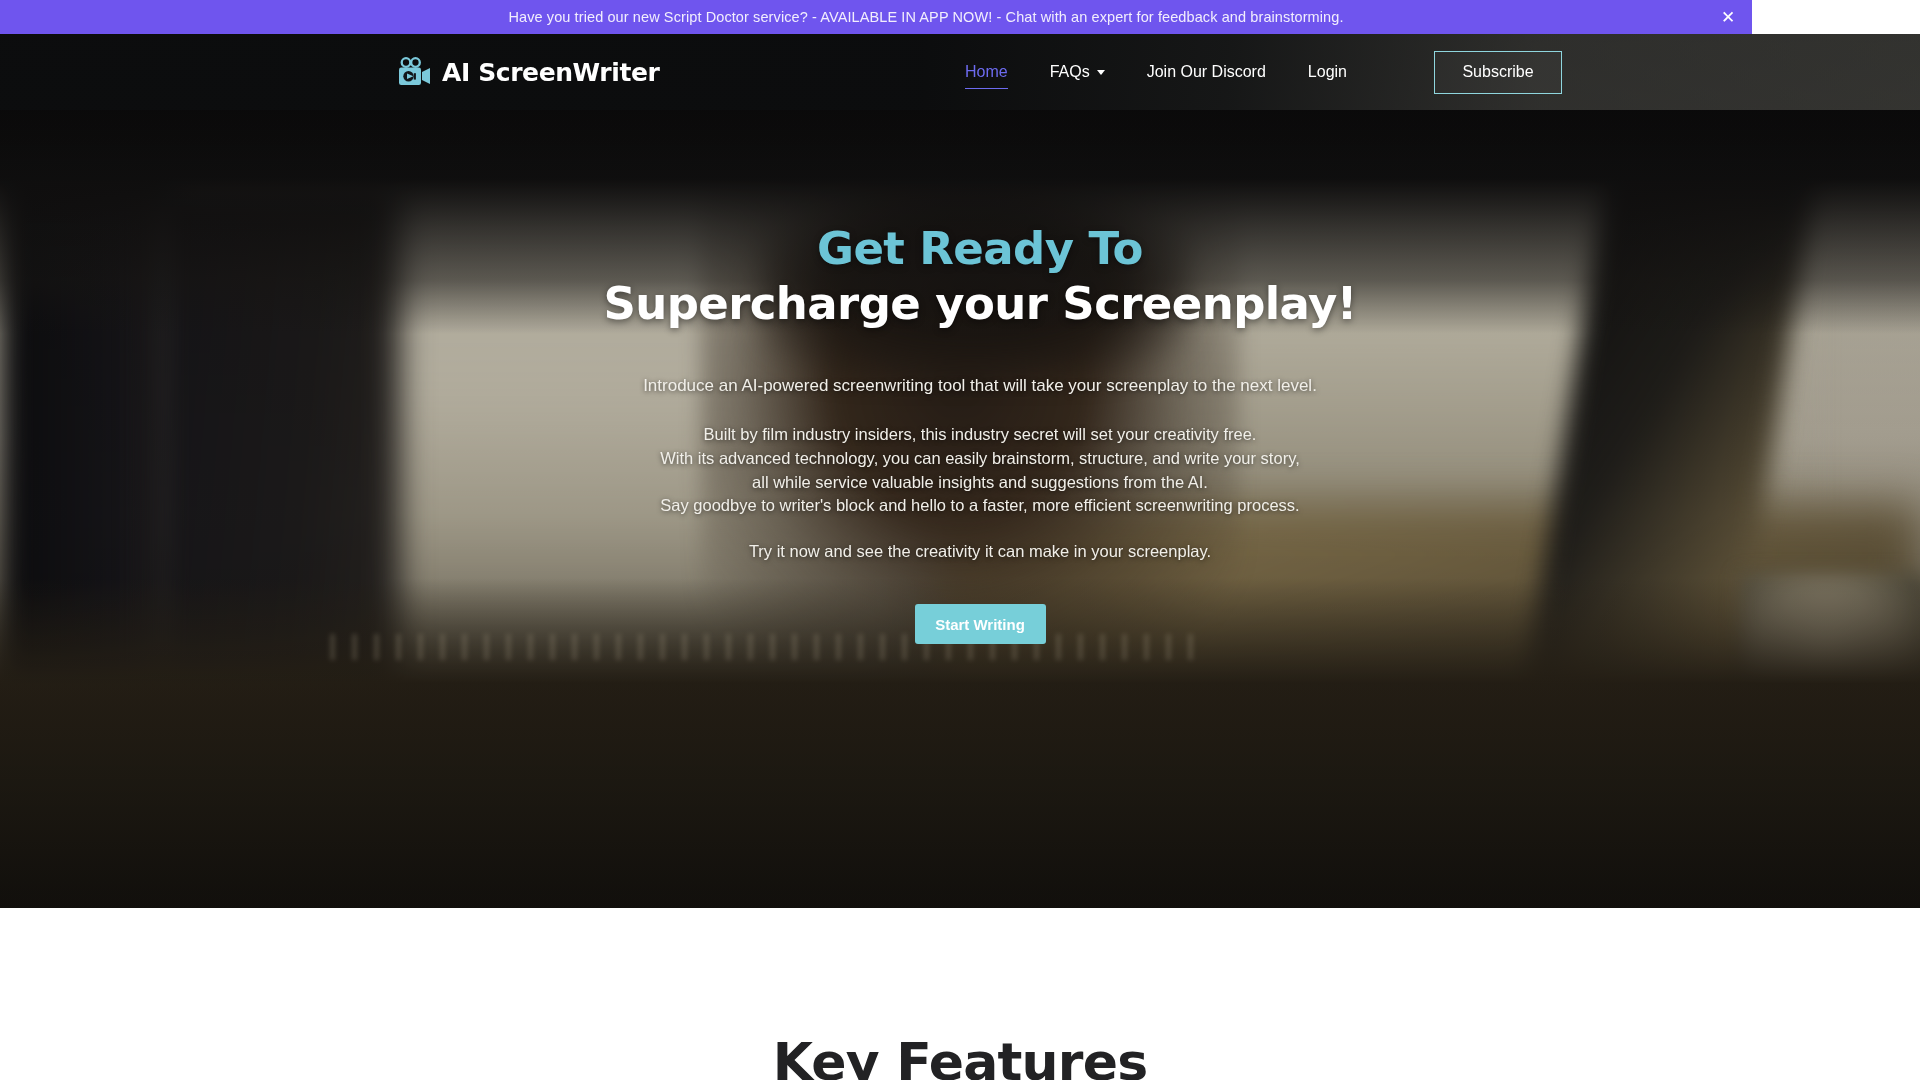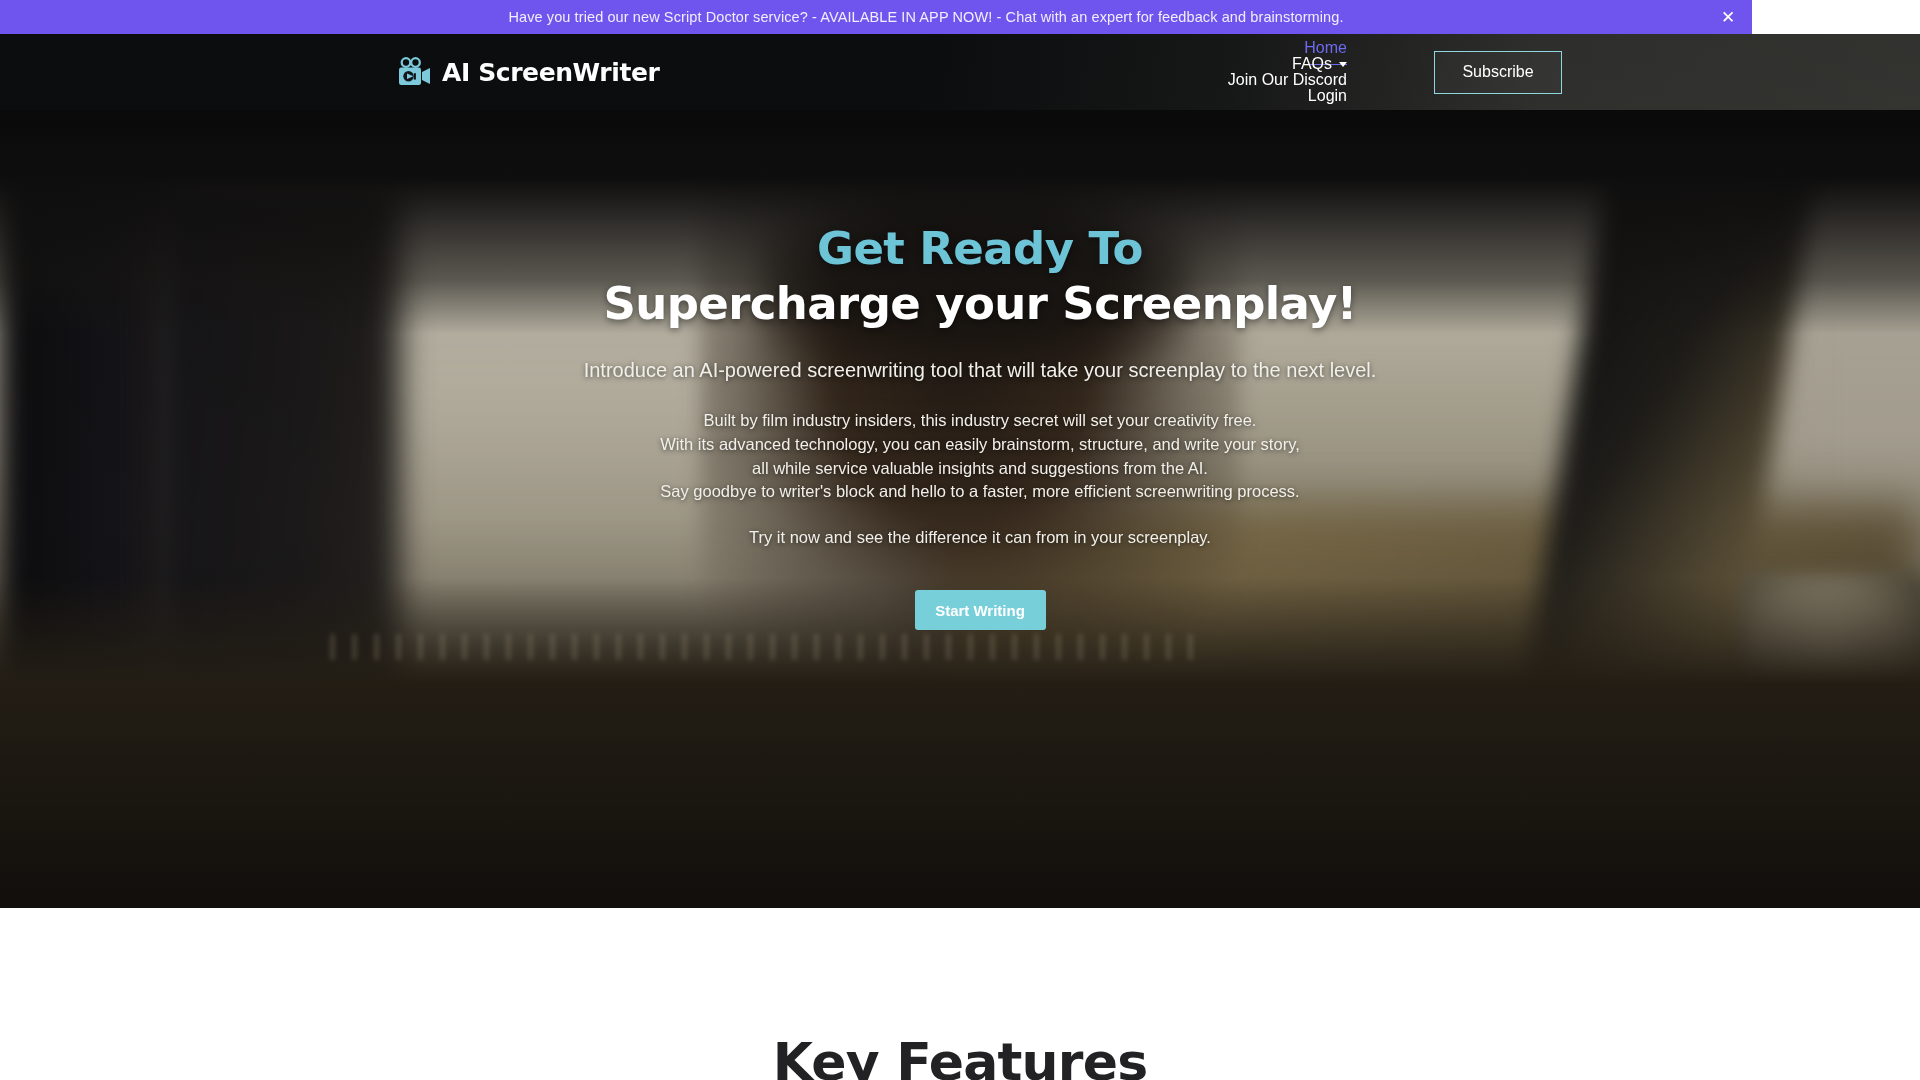--- a/index.html
+++ b/index.html
@@ -141,22 +141,22 @@
     display:flex; align-items:center; gap:9px;
     margin-left:397px;
   }
   .logo-mark{ width:36px; height:30px; display:block; }
   .logo-text{
     color:#ffffff; font-size:25px; font-weight:bold;
     letter-spacing:-.4px;
     font-family:"DejaVu Sans", sans-serif;
   }
   .nav{
-    display:flex; align-items:flex-end; gap:0;
-    margin-left:auto; margin-right:0;flex-direction:column;
+    display:flex; align-items:flex-start; gap:0;
+    margin-left:auto; margin-right:0;
   }
   .nav-item{
     color:#ffffff; font-size:16px;
     padding:0 21px; line-height:1;
     position:relative; white-space:nowrap;
     cursor:pointer;
   }
   .nav-item.active{ color:#6d6bf0; }
   .nav-item.active::after{
     content:""; position:absolute;
@@ -200,21 +200,21 @@
   .headline{
     color:#ffffff;
     font-size:45px; font-weight:bold;
     letter-spacing:-.6px; line-height:1.18;
     margin-top:2px;
     font-family:"DejaVu Sans", sans-serif;
     text-shadow:0 2px 7px rgba(0,0,0,.45);
   }
   .lede{
     color:#f0 efe9; color:#f1efe9;
-    font-size:20px; margin-top:29px;
+    font-size:17px; margin-top:46px;
     text-shadow:0 1px 5px rgba(0,0,0,.6);
   }
   .body-block{
     margin-top:27px;
     color:#f1efe9; font-size:16.5px; line-height:23.7px;
     text-shadow:0 1px 5px rgba(0,0,0,.6);
   }
   .closer{
     margin-top:24px;
     color:#f1efe9; font-size:16.5px;
@@ -309,21 +309,21 @@
   <div class="hero-content">
     <div class="eyebrow">Get Ready To</div>
     <div class="headline">Supercharge your Screenplay!</div>
     <div class="lede">Introduce an AI-powered screenwriting tool that will take your screenplay to the next level.</div>
     <div class="body-block">
       <div>Built by film industry insiders, this industry secret will set your creativity free.</div>
       <div>With its advanced technology, you can easily brainstorm, structure, and write your story,</div>
       <div>all while service valuable insights and suggestions from the AI.</div>
       <div>Say goodbye to writer's block and hello to a faster, more efficient screenwriting process.</div>
     </div>
-    <div class="closer">Try it now and see the difference it can from in your screenplay.</div>
+    <div class="closer">Try it now and see the creativity it can make in your screenplay.</div>
     <div class="cta">
       <span>Start Writing</span>
     </div>
   </div>
 </div>
 
 <div class="features">
   <h2 class="features-title">Key Features</h2>
 </div>
 

